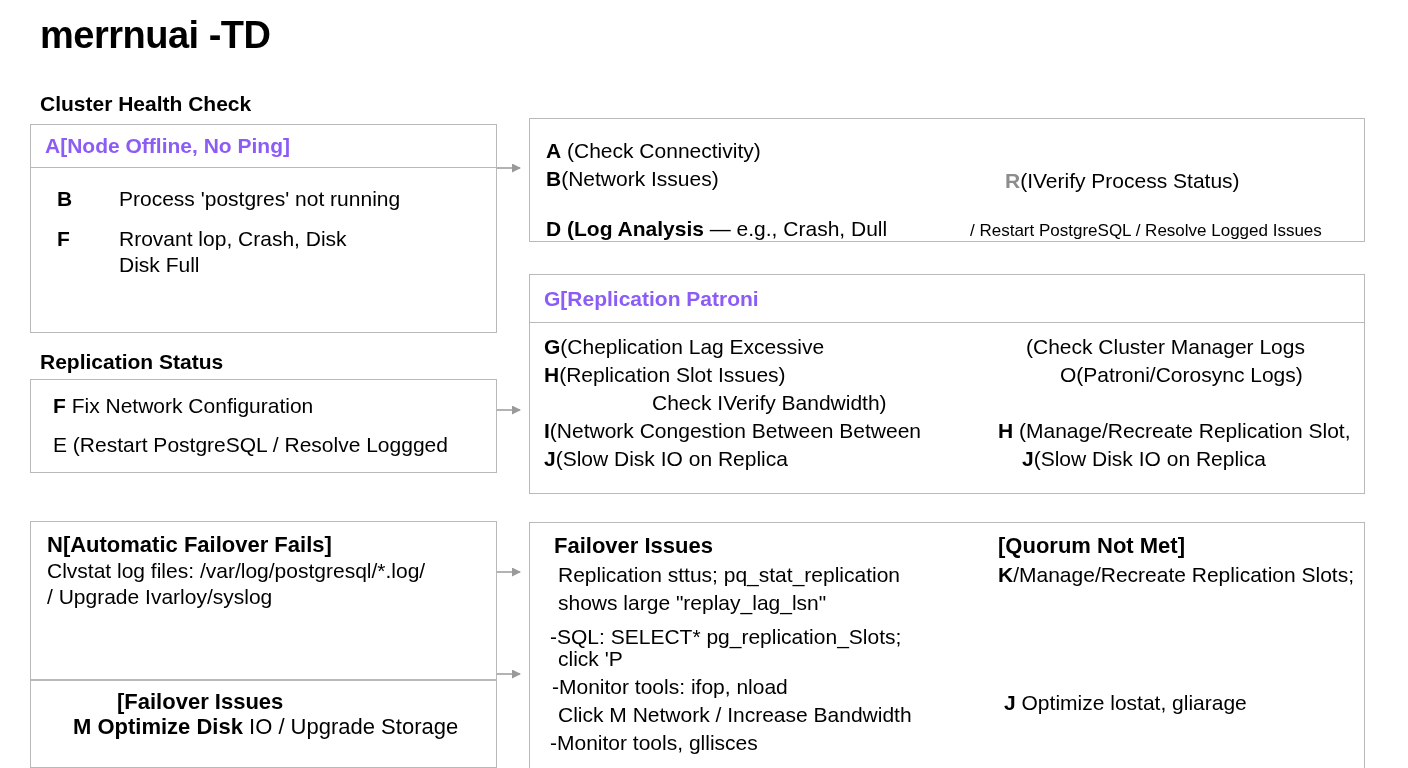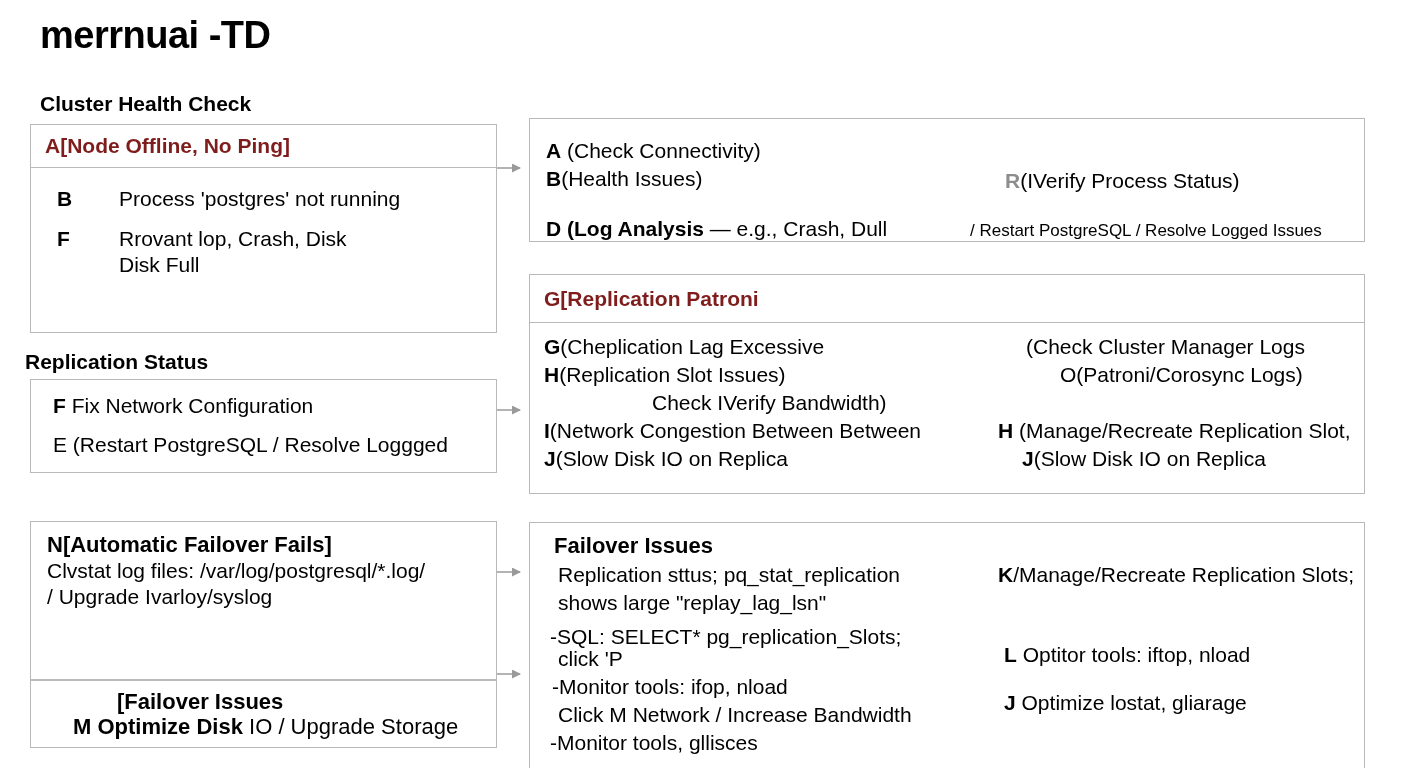--- a/index.html
+++ b/index.html
@@ -31,38 +31,38 @@
     color: #000;
   }
 
   
   .section-caption {
     font-size: 21px;
     font-weight: bold;
     color: #000;
   }
   #caption-cluster { left: 40px; top: 92px; }
-  #caption-replication { left: 25px; top: 350px; }
+  #caption-replication { left: 40px; top: 350px; }
 
   
   .box {
     border: 1px solid #b9b9b9;
     background: #ffffff;
     box-sizing: border-box;
   }
   .box-head {
     border-bottom: 1px solid #b9b9b9;
     box-sizing: border-box;
     display: flex;
     align-items: center;
   }
   .head-text {
     font-size: 21px;
     font-weight: bold;
-    color: #7f1d1d;
+    color: #8b5cf6;
     padding-left: 14px;
   }
 
   
   #box-node-offline { left: 30px; top: 124px; width: 467px; height: 209px; }
   #box-node-offline .box-head { height: 43px; }
   #node-offline-body { padding: 18px 0 0 26px; }
 
   .kv-row { display: flex; align-items: flex-start; margin-bottom: 14px; }
   .kv-key {
@@ -74,21 +74,21 @@
   #box-replication-left { left: 30px; top: 379px; width: 467px; height: 94px; }
   #replication-left-body { padding: 12px 0 0 22px; }
   .plain-line { font-size: 21px; color: #000; line-height: 1.3; margin-bottom: 12px; }
   .plain-line b { font-weight: bold; }
 
   #box-auto-failover { left: 30px; top: 521px; width: 467px; height: 159px; }
   #auto-failover-body { padding: 10px 0 0 16px; }
   #auto-failover-title { font-size: 22px; font-weight: bold; color: #000; line-height: 1.18; }
   #auto-failover-l1, #auto-failover-l2 { font-size: 21px; color: #000; line-height: 1.22; }
 
-  #box-failover-left { left: 30px; top: 680px; width: 467px; height: 68px; }
+  #box-failover-left { left: 30px; top: 680px; width: 467px; height: 88px; }
   #failover-left-body { padding: 8px 0 0 0; }
   #failover-left-title {
     font-size: 22px; font-weight: bold; color: #000; line-height: 1.15; padding-left: 86px;
   }
   #failover-left-line { font-size: 22px; color: #000; line-height: 1.2; padding-left: 42px; }
   #failover-left-line b { font-weight: bold; }
 
   
   #box-connectivity { left: 529px; top: 118px; width: 836px; height: 124px; }
   .rc-inner { position: relative; width: 100%; height: 100%; }
@@ -230,21 +230,21 @@
     </div>
   </div>
 
   <div class="abs box" id="box-connectivity">
     <div class="rc-inner">
       <div class="abs" id="conn-a">
         <span class="b">A</span>
         <span>(Check Connectivity)</span>
       </div>
       <div class="abs" id="conn-b">
-        <span class="b">B</span><span>(Health Issues)</span>
+        <span class="b">B</span><span>(Network Issues)</span>
       </div>
       <div class="abs" id="conn-r">
         <span class="b" style="color:#8d8d8d">R</span><span>(IVerify Process Status)</span>
       </div>
       <div class="abs" id="conn-d">
         <span class="b">D (Log Analysis</span><span> — e.g., Crash, Dull</span>
       </div>
       <div class="abs" id="conn-restart">/ Restart PostgreSQL / Resolve Logged Issues</div>
     </div>
   </div>
@@ -284,26 +284,23 @@
     <div id="fr-inner">
       <div class="abs" id="fr-title">Failover Issues</div>
       <div class="abs fr-line" id="fr-l1">Replication sttus; pq_stat_replication</div>
       <div class="abs fr-line" id="fr-l2">shows large "replay_lag_lsn"</div>
       <div class="abs fr-line" id="fr-l3">-SQL: SELECT* pg_replication_Slots;</div>
       <div class="abs fr-line" id="fr-l4">click 'P</div>
       <div class="abs fr-line" id="fr-l5">-Monitor tools: ifop, nload</div>
       <div class="abs fr-line" id="fr-l6">Click M Network / Increase Bandwidth</div>
       <div class="abs fr-line" id="fr-l7">-Monitor tools, gllisces</div>
 
+      <div class="abs" id="q-title">[Quorum Not Met]</div>
       <div class="abs" id="q-k">
         <span class="b">K</span><span>/Manage/Recreate Replication Slots;</span>
-      </div>
-      <div class="abs" id="q-l">
-        <span class="b">L</span>
-        <span>Optitor tools: iftop, nload</span>
       </div>
       <div class="abs" id="q-j">
         <span class="b">J</span>
         <span>Optimize lostat, gliarage</span>
       </div>
     </div>
   </div>
 
 </div>
 

